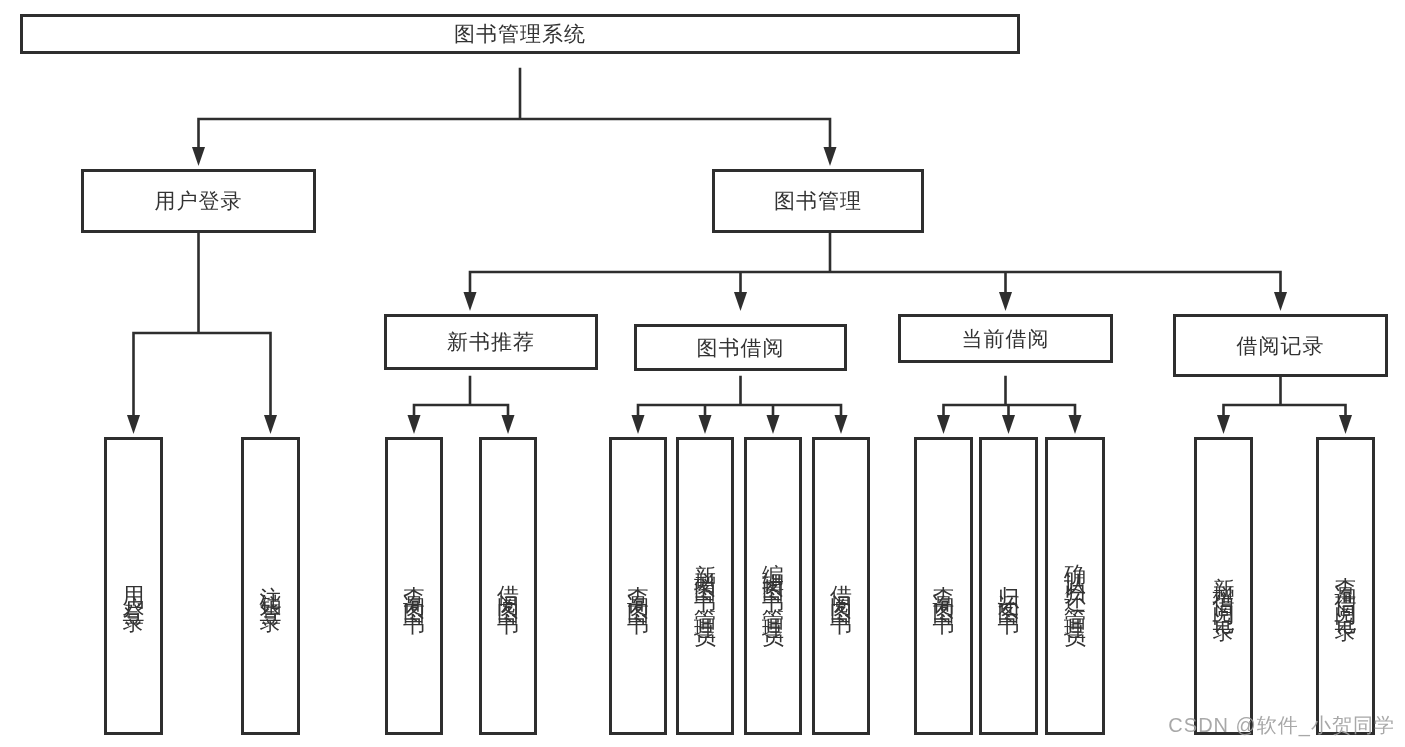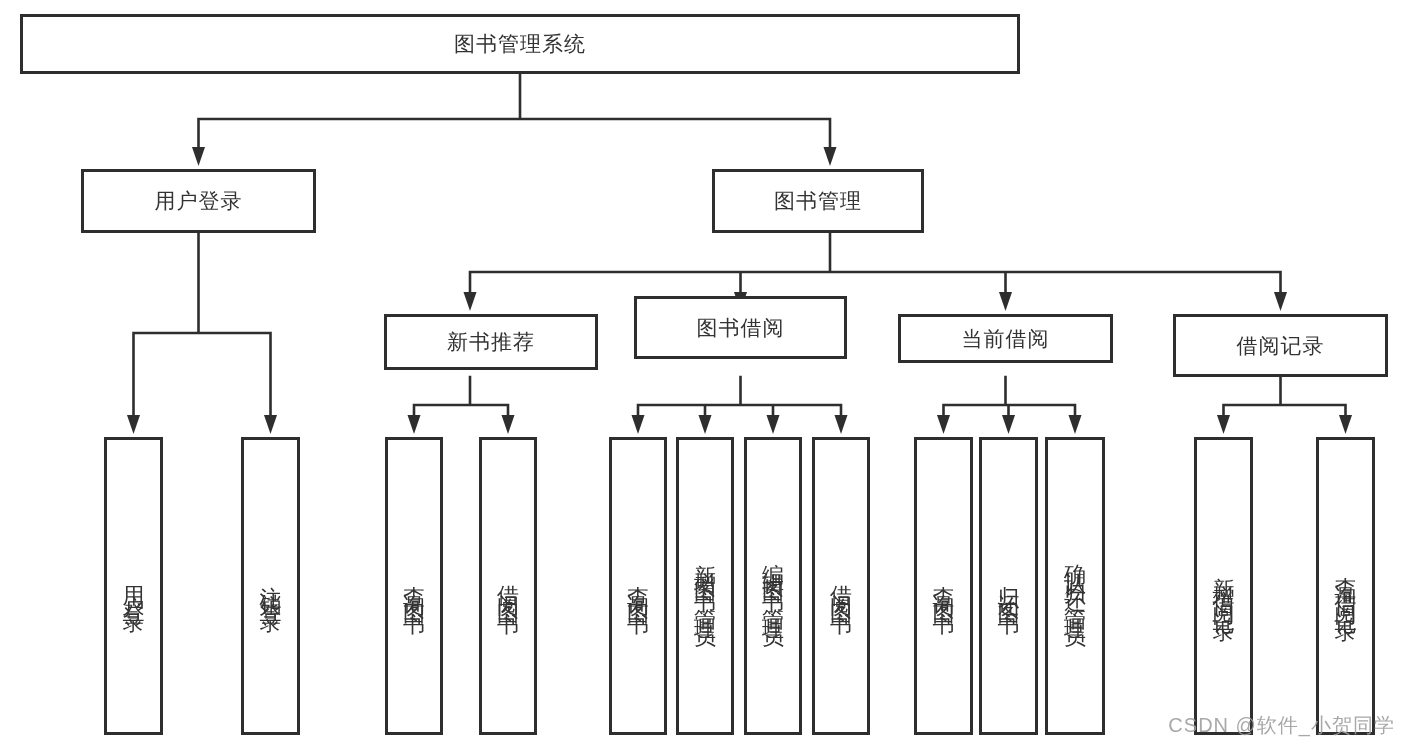--- a/index.html
+++ b/index.html
@@ -66,35 +66,35 @@
       <polygon points="698.5,415 711.5,415 705,434" fill="#2e2e2e"></polygon>
       <polygon points="766.5,415 779.5,415 773,434" fill="#2e2e2e"></polygon>
       <polygon points="834.5,415 847.5,415 841,434" fill="#2e2e2e"></polygon>
       <polygon points="937,415 950,415 943.5,434" fill="#2e2e2e"></polygon>
       <polygon points="1002,415 1015,415 1008.5,434" fill="#2e2e2e"></polygon>
       <polygon points="1068.5,415 1081.5,415 1075,434" fill="#2e2e2e"></polygon>
       <polygon points="1217,415 1230,415 1223.5,434" fill="#2e2e2e"></polygon>
       <polygon points="1339,415 1352,415 1345.5,434" fill="#2e2e2e"></polygon>
     </svg>
 
-  <div class="node h" style="left:20px;top:14px;width:1000px;height:60px">
+  <div class="node h" style="left:20px;top:14px;width:1000px;height:40px">
     <span>图书管理系统</span>
   </div>
 
   <div class="node h" style="left:81px;top:169px;width:235px;height:64px">
     <span>用户登录</span>
   </div>
   <div class="node h" style="left:712px;top:169px;width:212px;height:64px">
     <span>图书管理</span>
   </div>
 
   <div class="node h" style="left:384px;top:314px;width:214px;height:56px">
     <span>新书推荐</span>
   </div>
-  <div class="node h" style="left:634px;top:296px;width:213px;height:63px">
+  <div class="node h" style="left:634px;top:324px;width:213px;height:47px">
     <span>图书借阅</span>
   </div>
   <div class="node h" style="left:898px;top:314px;width:215px;height:49px">
     <span>当前借阅</span>
   </div>
   <div class="node h" style="left:1173px;top:314px;width:215px;height:63px">
     <span>借阅记录</span>
   </div>
 
   <div class="node v" style="left:104px;top:437px;width:59px;height:298px">

